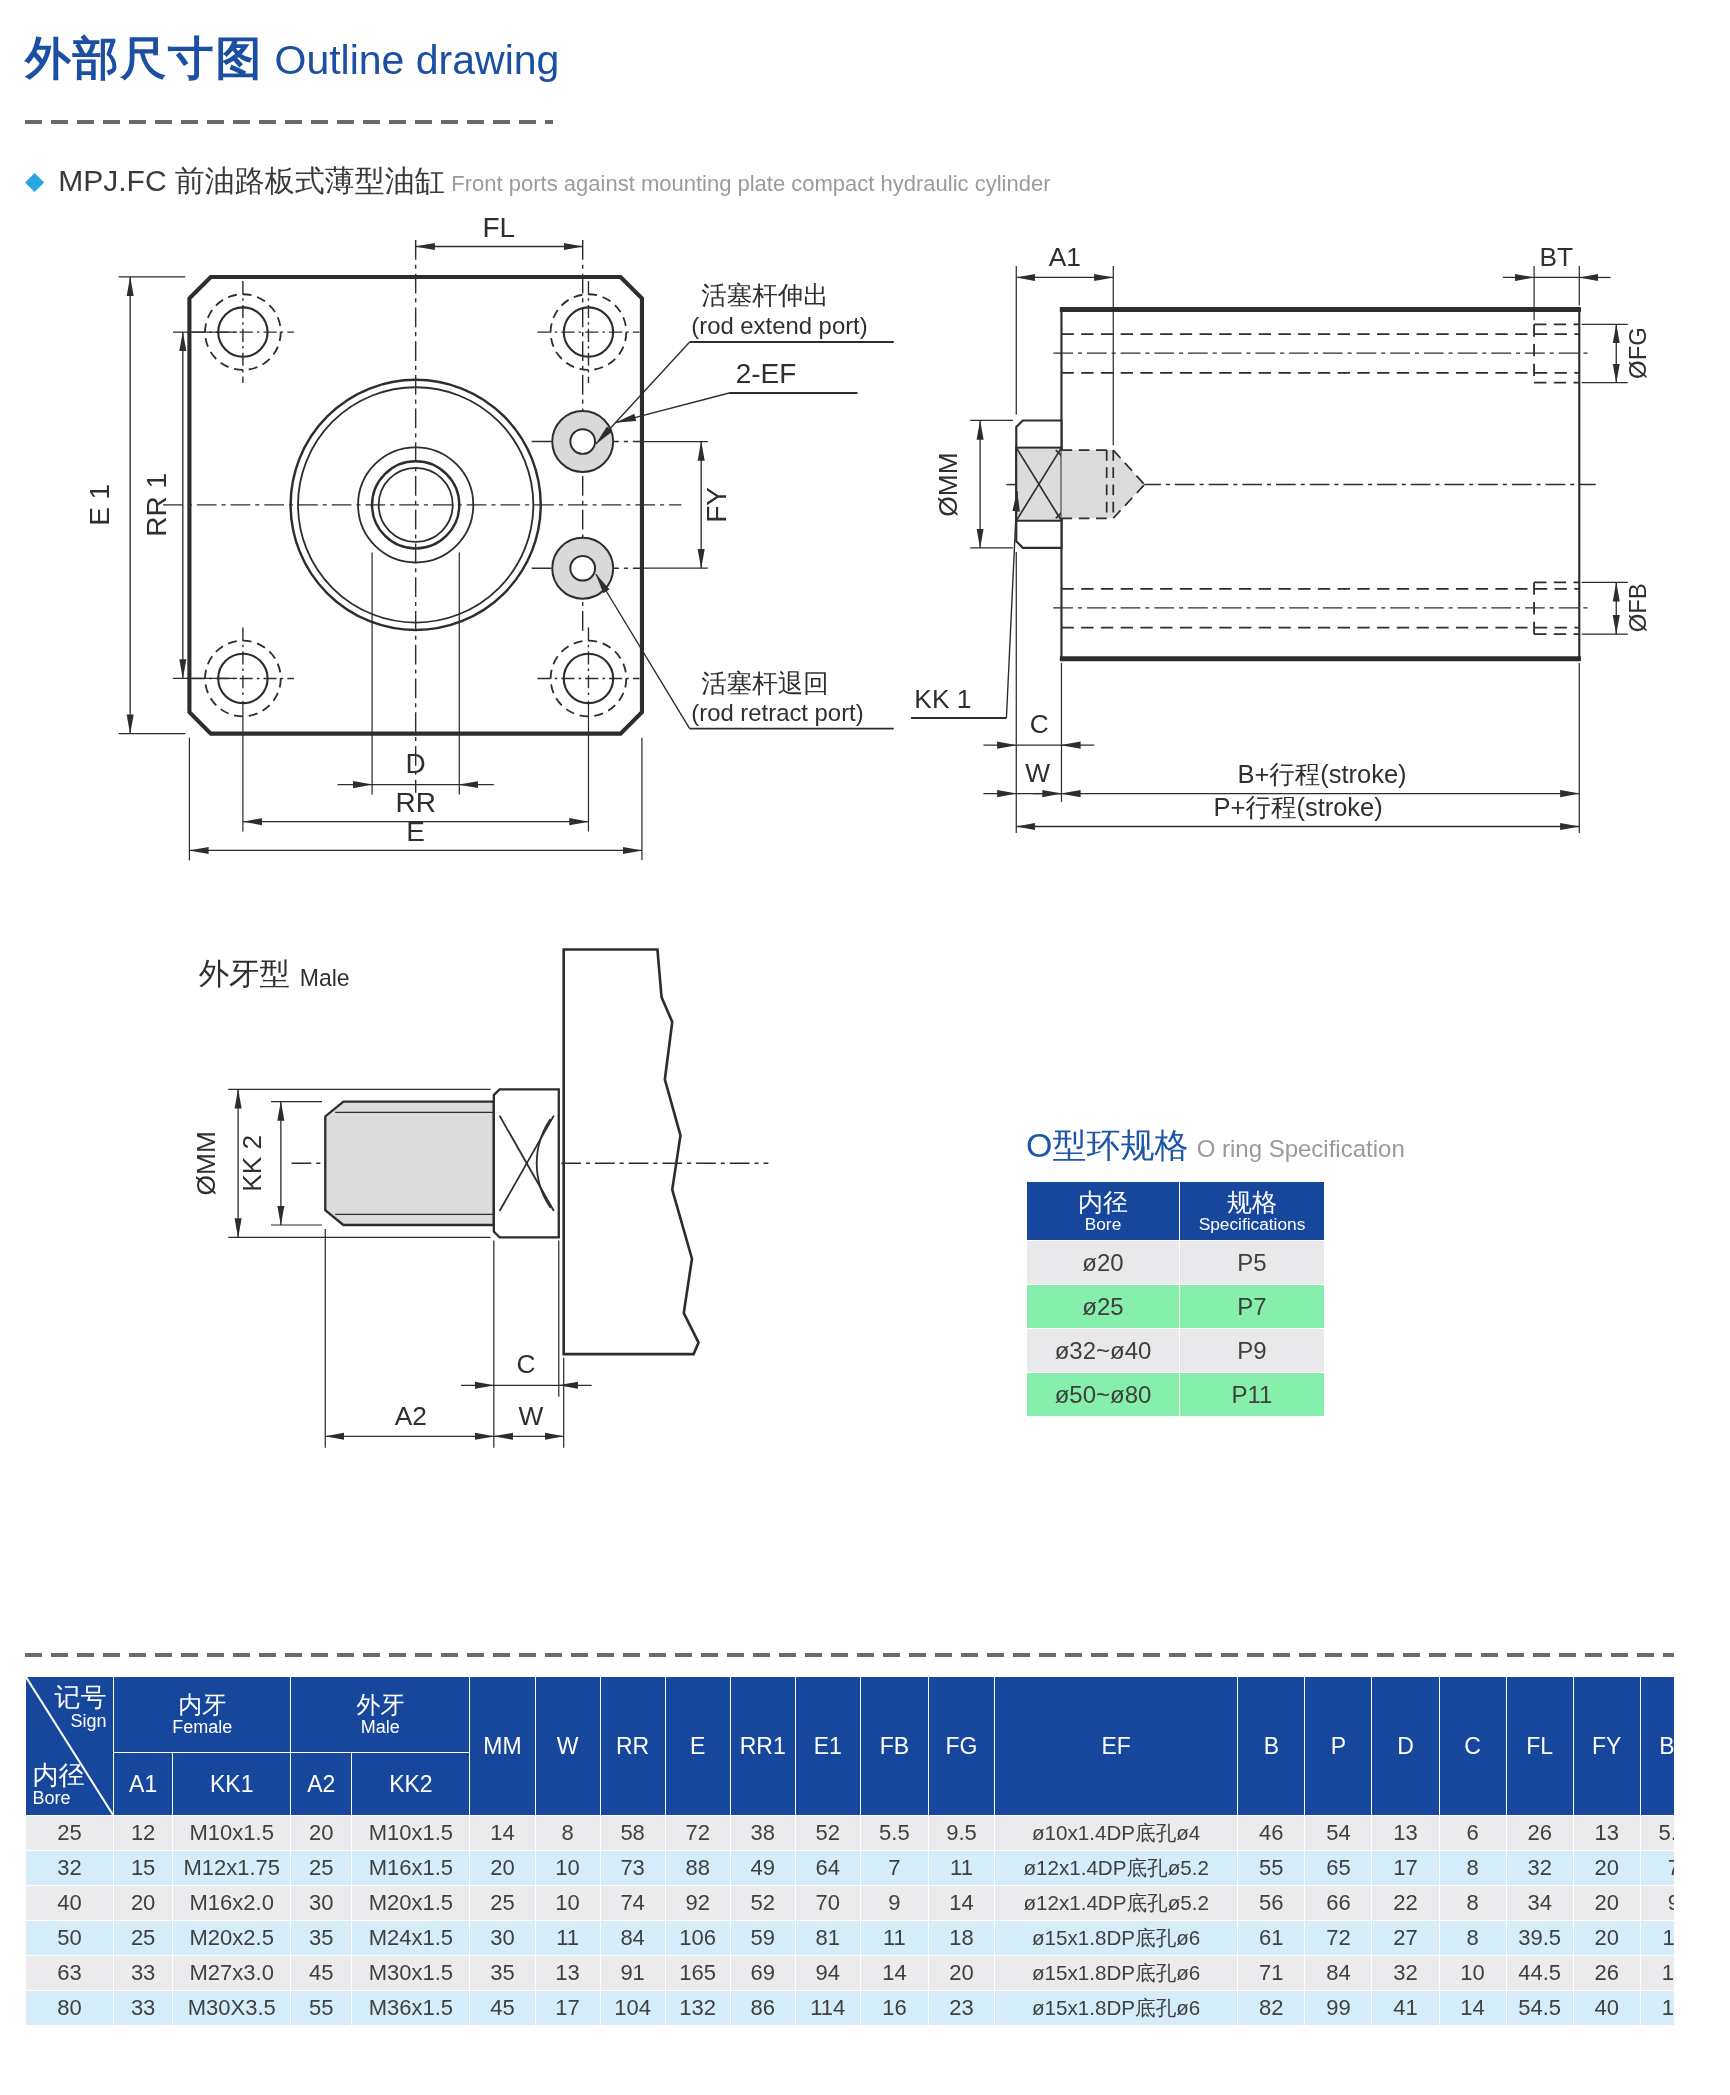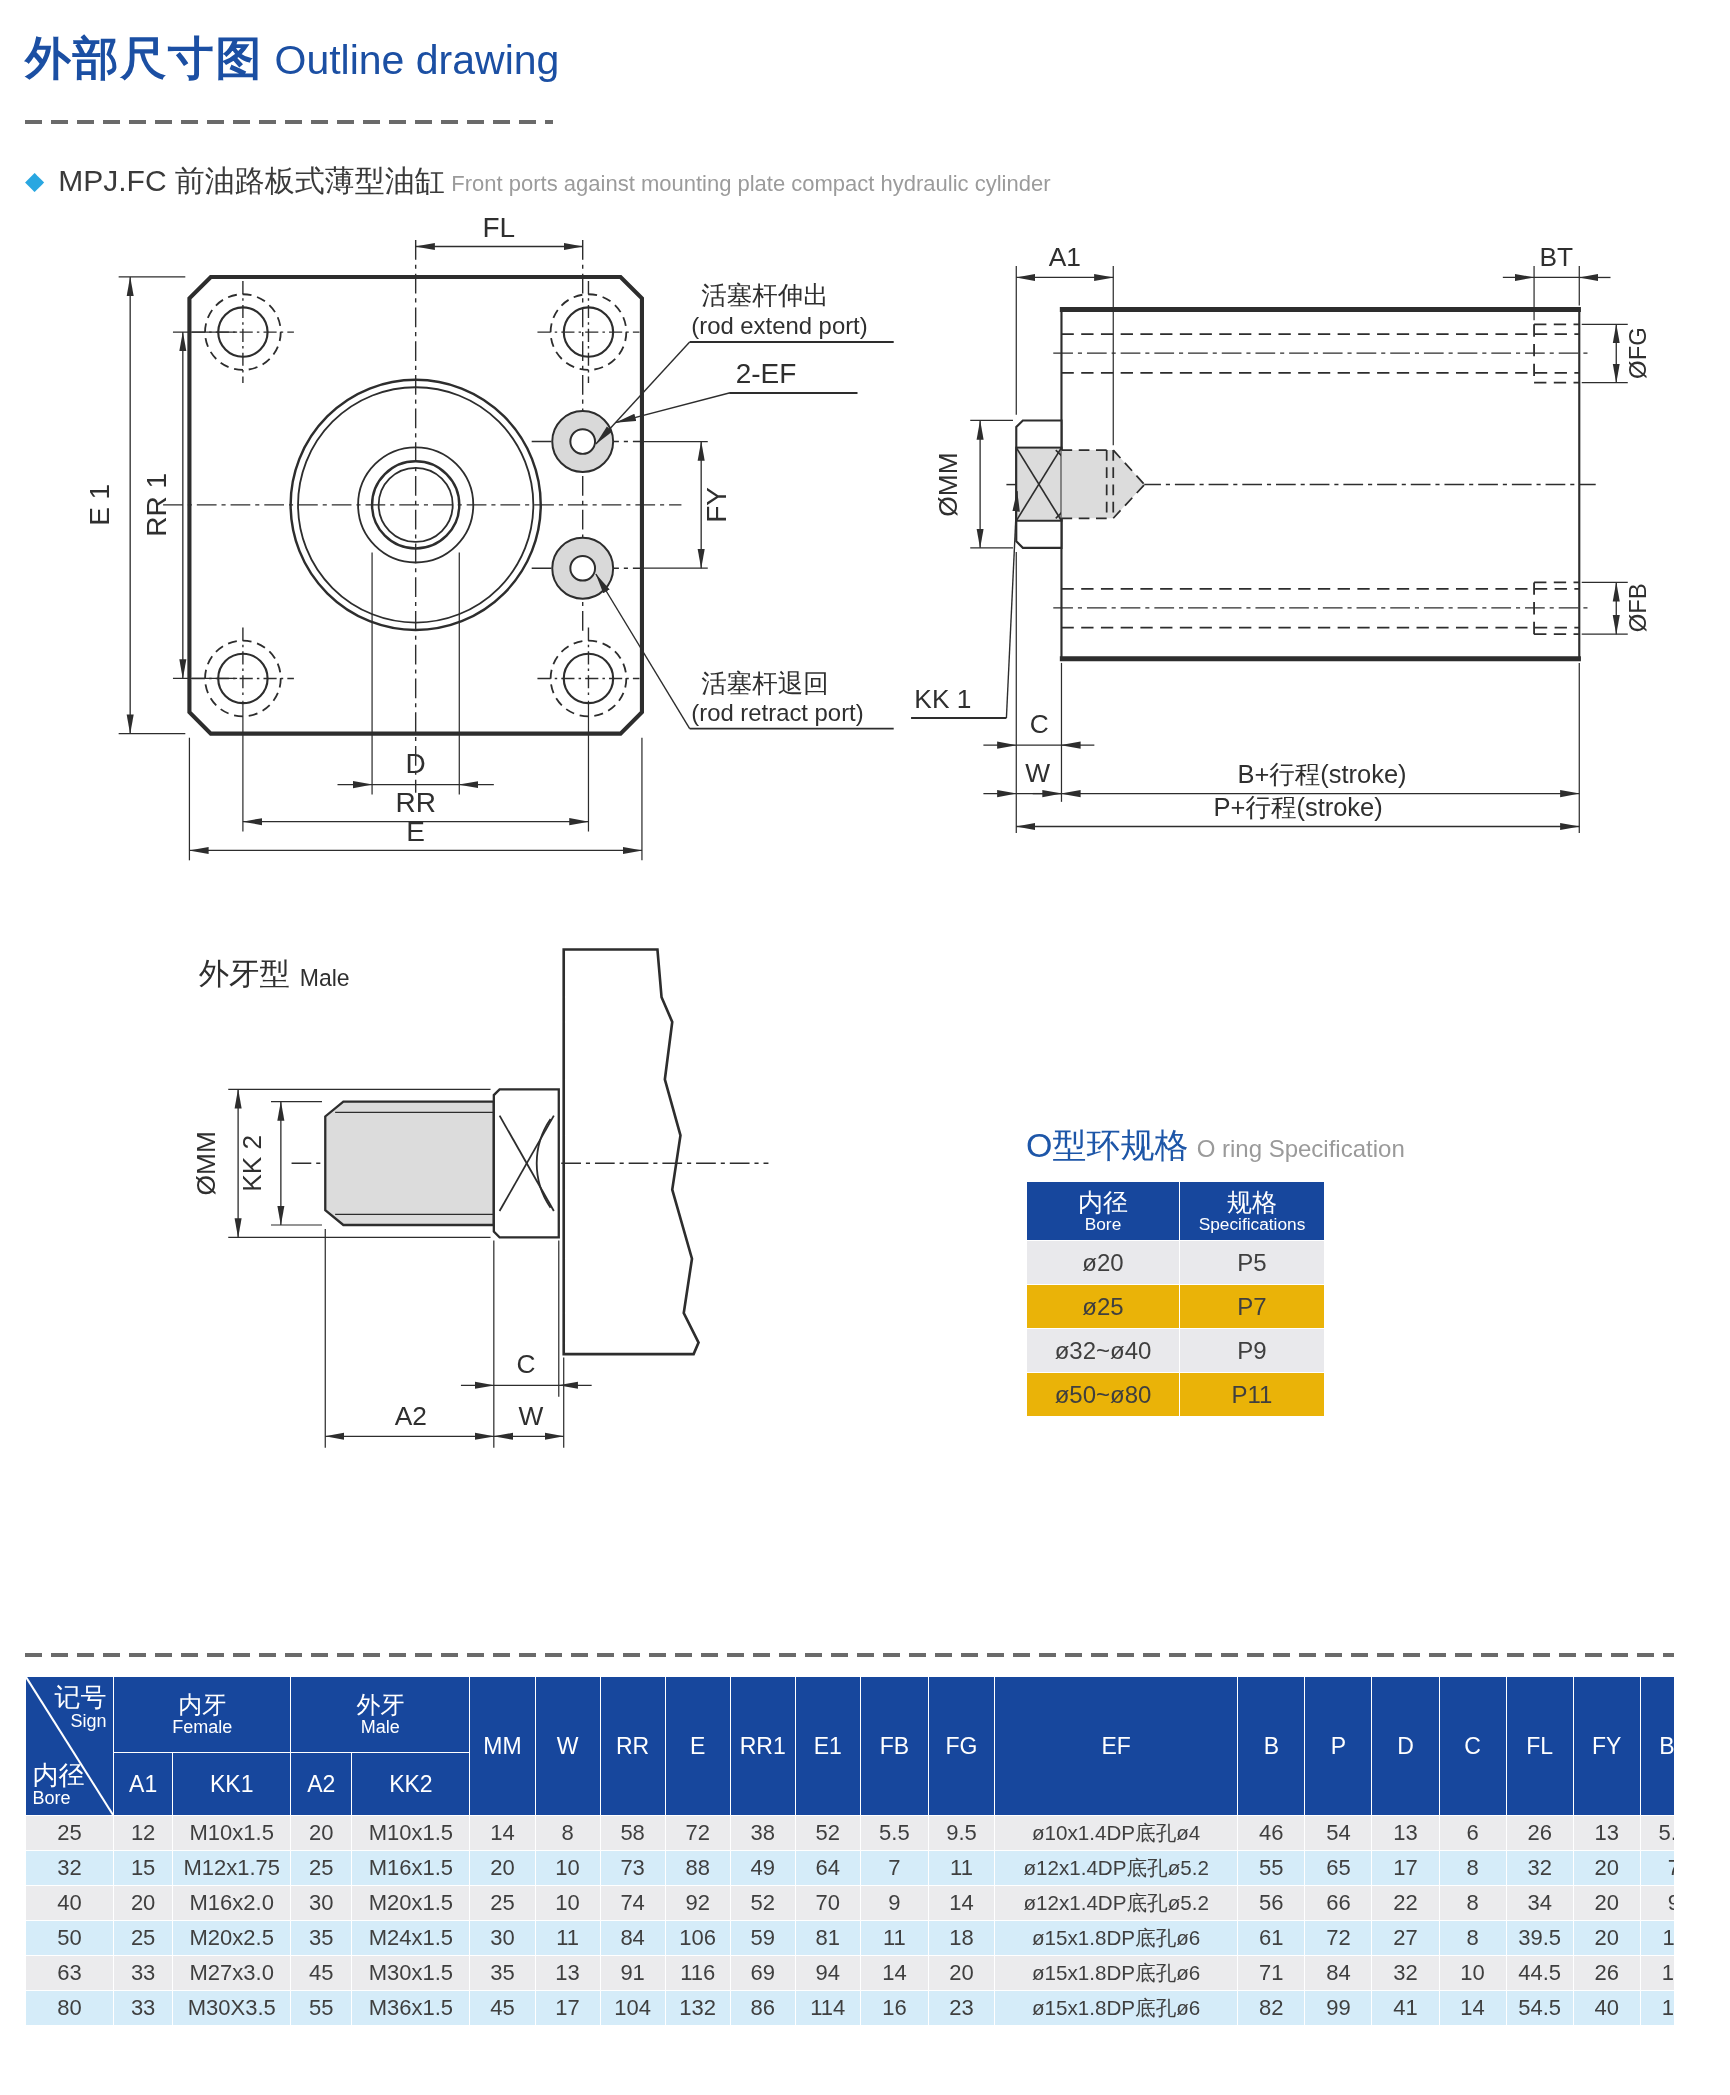--- a/index.html
+++ b/index.html
@@ -28,21 +28,21 @@
   #oring .o-title { white-space:nowrap; margin-bottom:12px; }
   #oring .o-title .zh { font-size:34px; color:#1d56a8; font-weight:500; }
   #oring .o-title .en { font-size:24px; color:#9a9a9a; margin-left:8.2px; }
   #oring table { border-collapse:collapse; width:298px; table-layout:fixed; }
   #oring th, #oring td { border:1.6px solid #fff; text-align:center; vertical-align:middle; }
   #oring th { background:#17479d; color:#fff; font-weight:normal; height:59px; }
   #oring th .h-zh { display:block; font-size:25px; line-height:26px; }
   #oring th .h-en { display:block; font-size:17.3px; line-height:19px; }
   #oring td { height:44px; font-size:24px; color:#3f3f3f; }
   #oring tr.g td { background:#e9e9ec; }
-  #oring tr.b td { background:#eab308;margin-top:36px; }
+  #oring tr.b td { background:#86efac;margin-top:36px; }
 
   
   #spec-table { position:absolute; left:25px; top:1676px; width:1683px;
                 border-collapse:collapse; table-layout:fixed; }
   #spec-table th, #spec-table td { border:1.6px solid #fff; text-align:center; vertical-align:middle; padding:0; }
   #spec-table thead th { background:#17479d; color:#fff; font-weight:normal; font-size:23px; }
   #spec-table thead tr.h1 th { height:76px; }
   #spec-table thead tr.h2 th { height:63px; }
   #spec-table thead .g-zh { display:block; font-size:24px; line-height:25.5px; }
   #spec-table thead .g-en { display:block; font-size:18px; line-height:20px; }
@@ -549,21 +549,21 @@
       </tr>
       <tr class="g">
         <td>63</td>
           <td>33</td>
           <td>M27x3.0</td>
           <td>45</td>
           <td>M30x1.5</td>
           <td>35</td>
           <td>13</td>
           <td>91</td>
-          <td>116</td>
+          <td>165</td>
           <td>69</td>
           <td>94</td>
           <td>14</td>
           <td>20</td>
           <td class="ef">ø15x1.8DP底孔ø6</td>
           <td>71</td>
           <td>84</td>
           <td>32</td>
           <td>10</td>
           <td>44.5</td>

